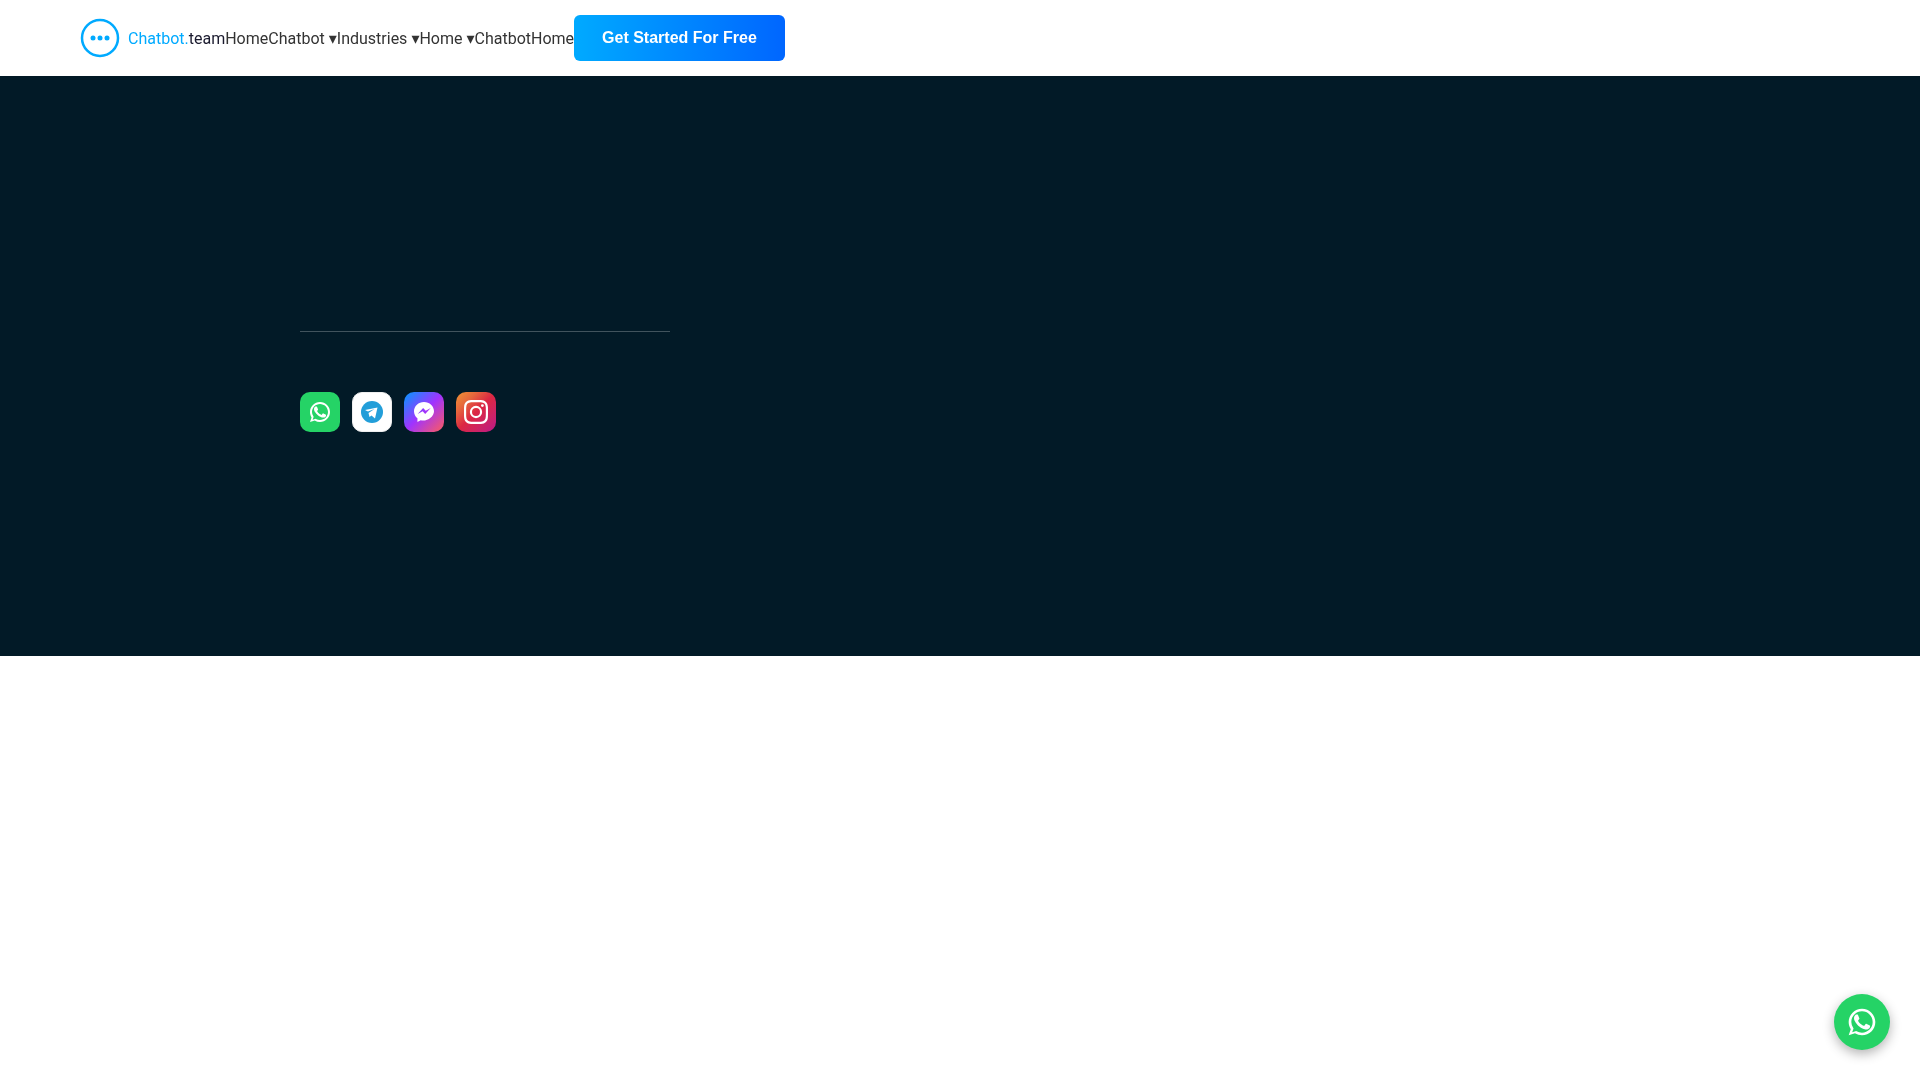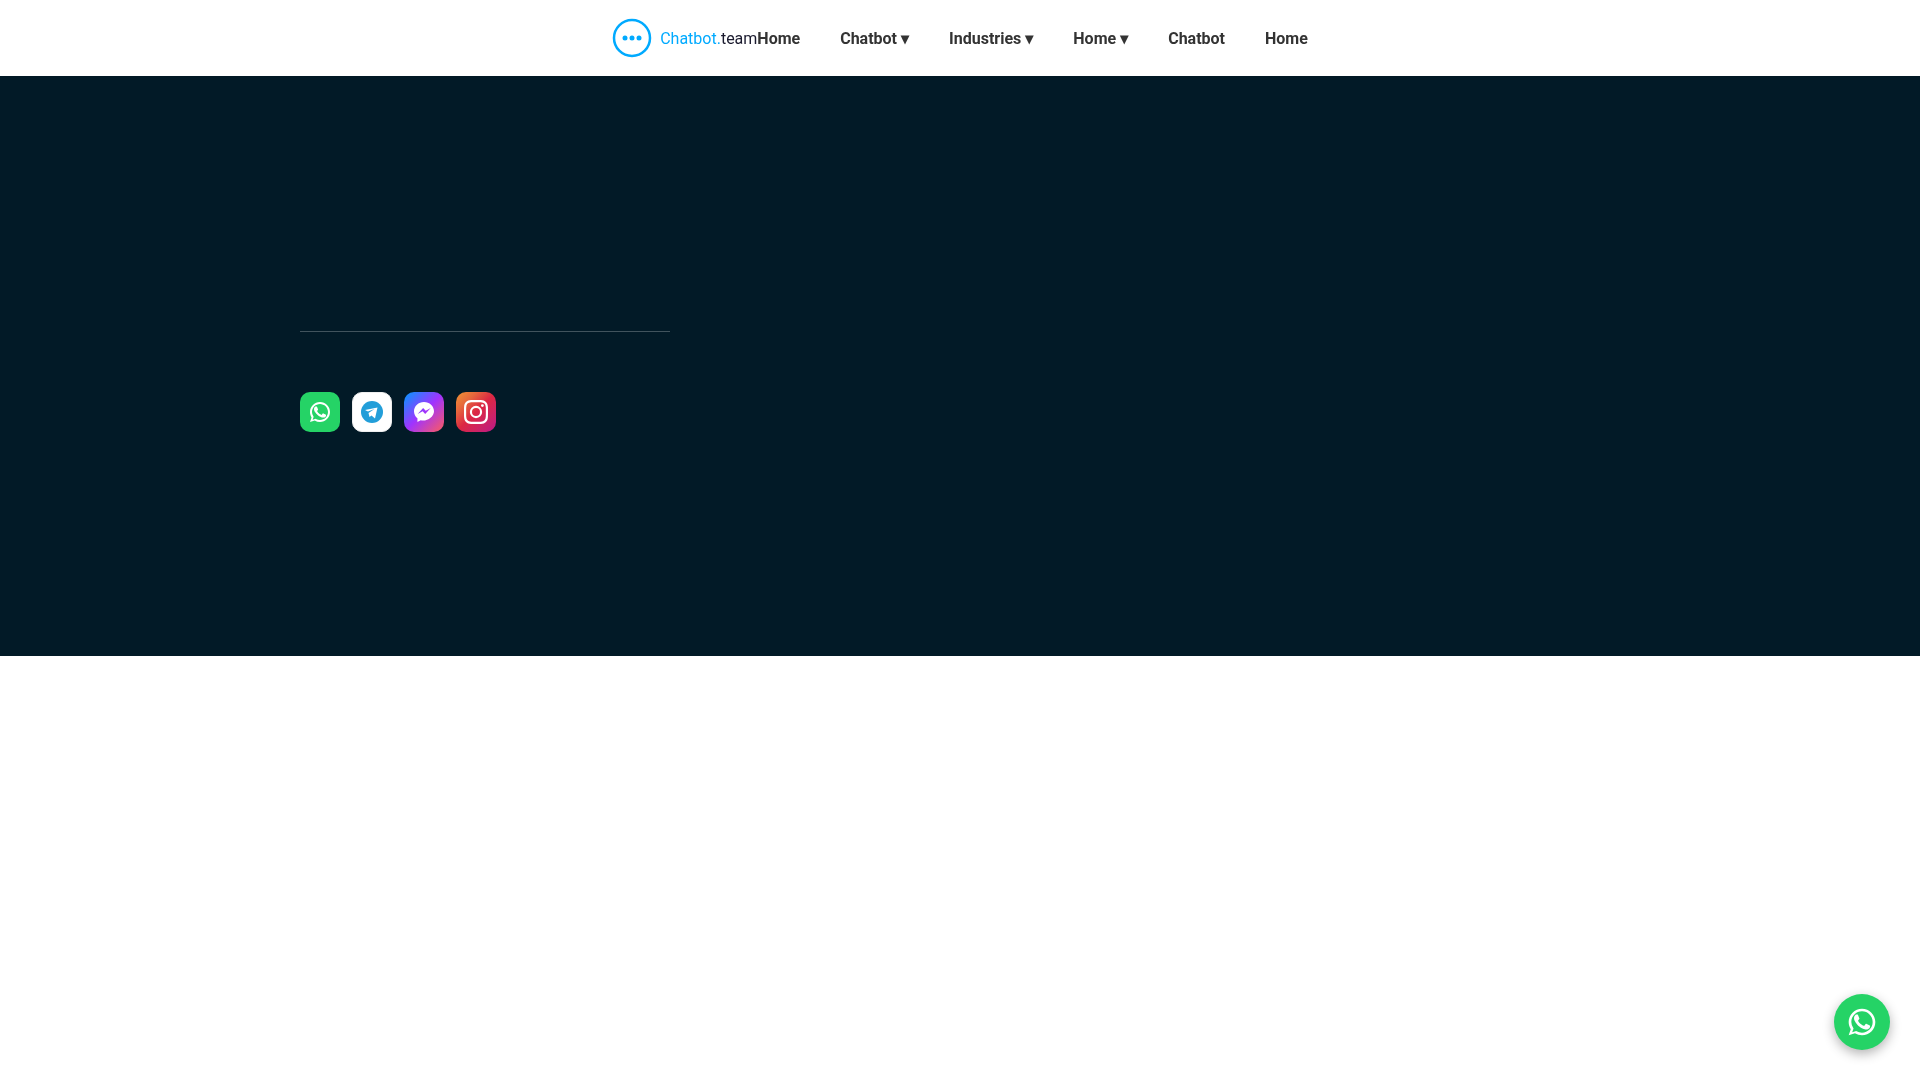--- a/index.html
+++ b/index.html
@@ -18,21 +18,21 @@
     
     .navbar {
       position: fixed;
       top: 0;
       left: 0;
       width: 1920px;
       height: 76px;
       background: #fff;
       display: flex;
       align-items: center;
-      justify-content: center;
+      justify-content: flex-start;
       padding: 0 80px;
       z-index: 100;
       box-shadow: 0 1px 4px rgba(0,0,0,0.08);
     }
 
     .navbar-logo {
       display: flex;
       align-items: center;
       gap: 8px;
       text-decoration: none;
@@ -51,23 +51,21 @@
       color: #00aaff;
     }
 
     .logo-team {
       color: #1a1a2e;
     }
 
     .navbar-nav {
       display: flex;
       align-items: center;
-      gap: 40px;
       list-style: none;
-      font-weight: bold;
     }
 
     .navbar-nav li a,
     .navbar-nav li span {
       font-size: 16px;
       color: #333;
       text-decoration: none;
       cursor: pointer;
       display: flex;
       align-items: center;
@@ -219,20 +217,21 @@
       </span>
     </li>
     <li>
       <a href="#">Chatbot</a>
     </li>
     <li>
       <a href="#">Home</a>
     </li>
   </ul>
 
+  <button class="btn-get-started">Get Started For Free</button>
 </nav>
 
 <section class="hero-section">
   <div class="hero-content">
 
     <div class="hero-divider"></div>
 
     <div class="social-icons">
 
       <div class="social-icon icon-whatsapp" title="WhatsApp">

